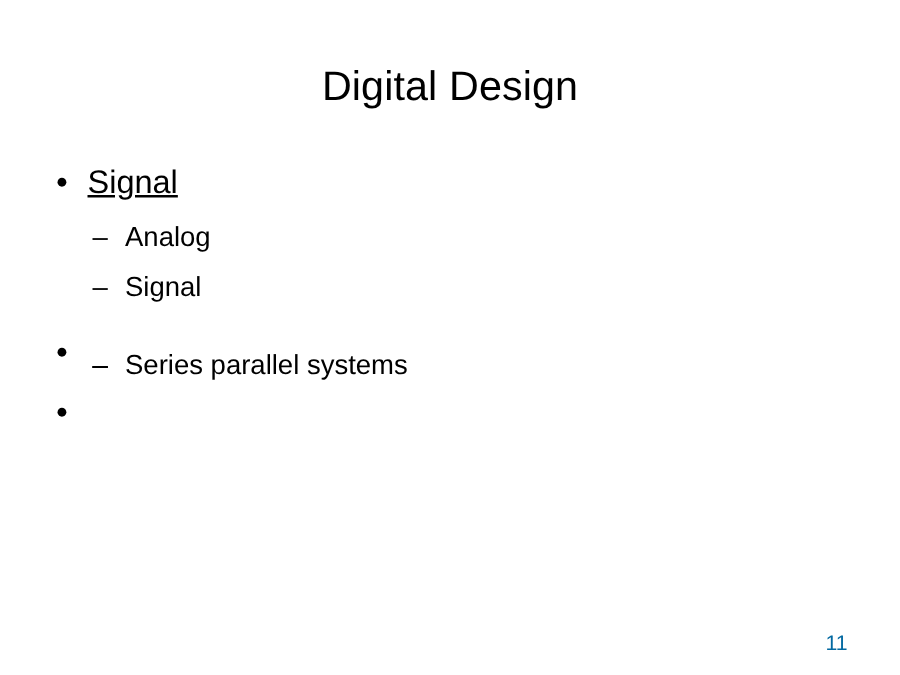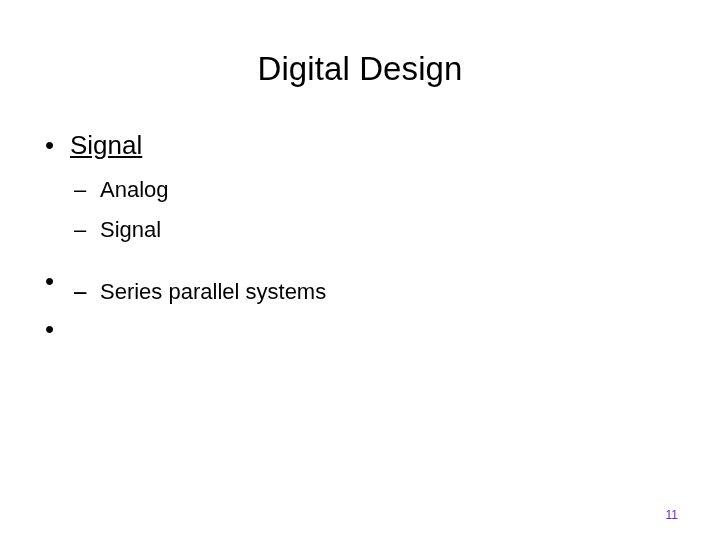--- a/index.html
+++ b/index.html
@@ -97,23 +97,23 @@
   .group-gap-small { height: 8px; }
 
   
   .lvl1.empty { height: 34px; }
 
   
   .page-number {
     position: absolute;
     right: 42px;
     bottom: 18px;
-    font-size: 12px;
+    font-size: 17px;
     line-height: 14px;
-    color: #6d28d9;
+    color: #0369a1;
     text-align: left;
   }
 </style>
 </head>
 <body>
 
 <div class="slide">
 
   <div class="slide-title">Digital Design</div>
 

